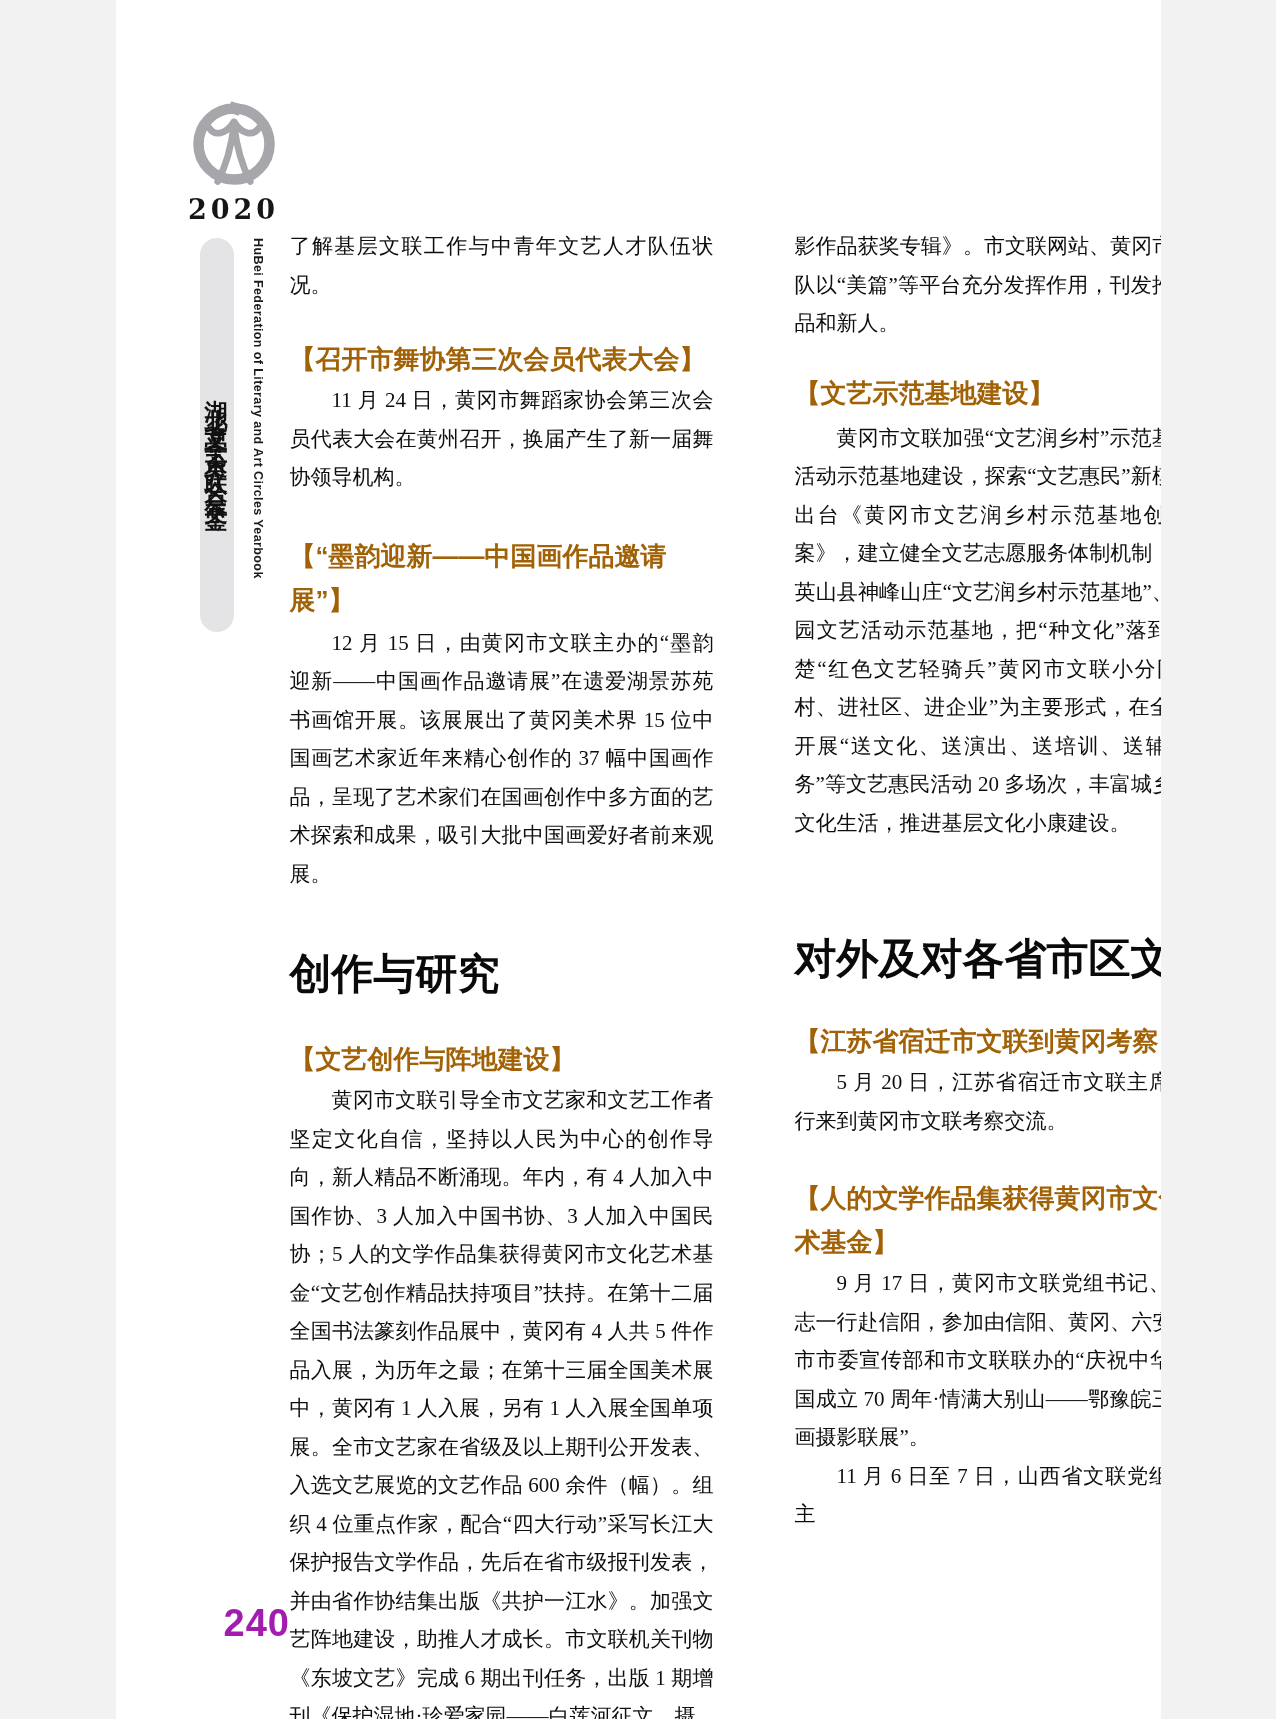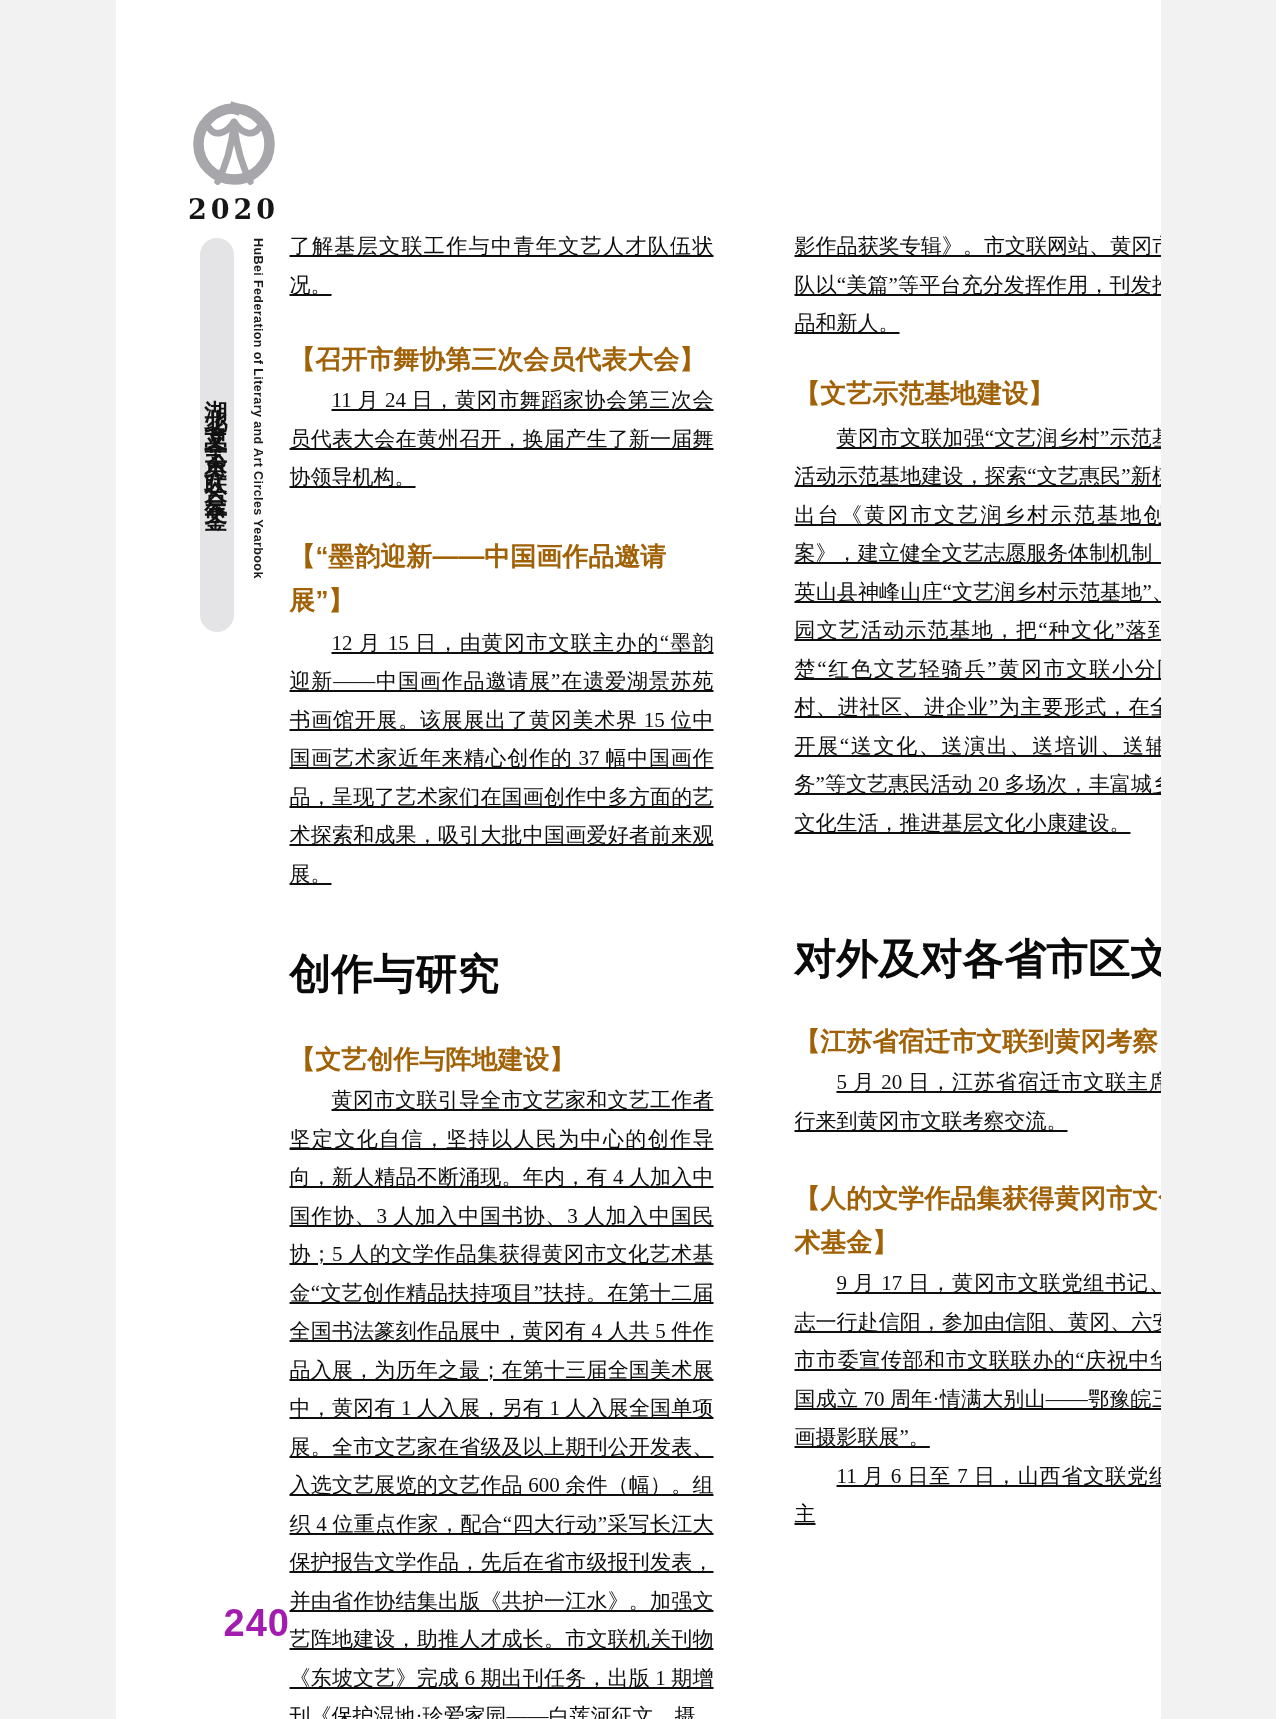--- a/index.html
+++ b/index.html
@@ -22,21 +22,21 @@
   .side-en{position:absolute;left:149px;top:238px;width:400px;
            transform:rotate(90deg);transform-origin:0 0;
            font-family:"Liberation Sans","DejaVu Sans",sans-serif;font-weight:bold;
            font-size:12.5px;letter-spacing:0.4px;color:#1a1a1a;white-space:nowrap;}
 
   
   .col{position:absolute;top:227px;}
   .col-left{left:174px;width:424px;}
   .col-right{left:679px;width:463px;}
   .body{font-size:21px;line-height:38.5px;text-align:justify;word-break:break-all;
-        font-family:"Liberation Serif","DejaVu Serif",serif;text-decoration:underline;}
+        font-family:"Liberation Serif","DejaVu Serif",serif;}
   .para{text-indent:2em;}
   .cont{text-indent:0;}
   .head{font-family:"Liberation Sans","DejaVu Sans",sans-serif;font-weight:bold;
         font-size:26px;line-height:44px;color:#a16207;}
   .title-row{display:flex;}
   .title{font-family:"Liberation Sans","DejaVu Sans",sans-serif;font-weight:bold;
          font-size:42px;line-height:52px;white-space:nowrap;color:#0a0a0a;}
 
   .page-num{position:absolute;left:108px;top:1602px;
             font-family:"Liberation Sans","DejaVu Sans",sans-serif;font-weight:bold;

